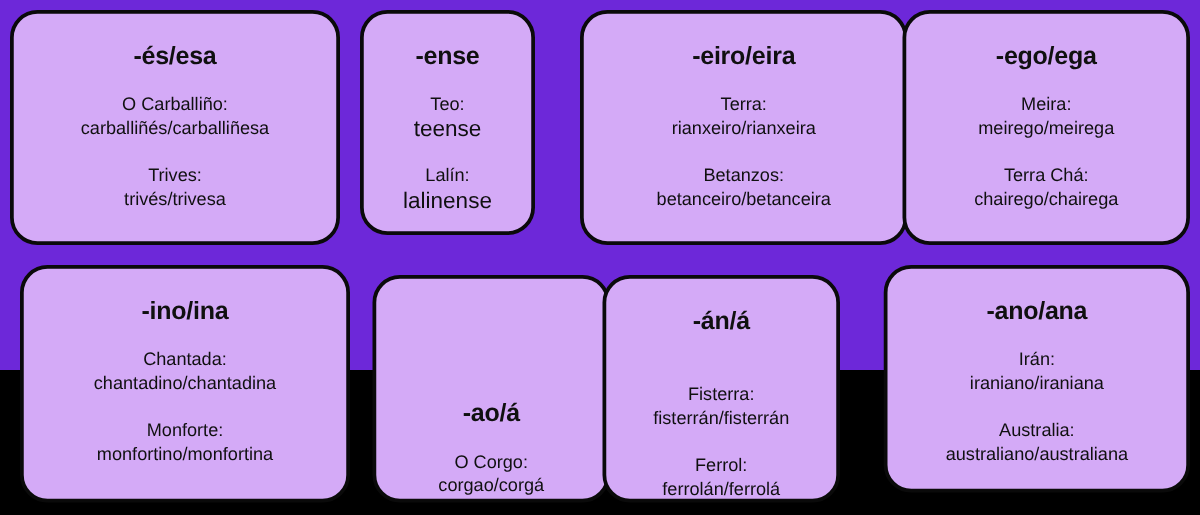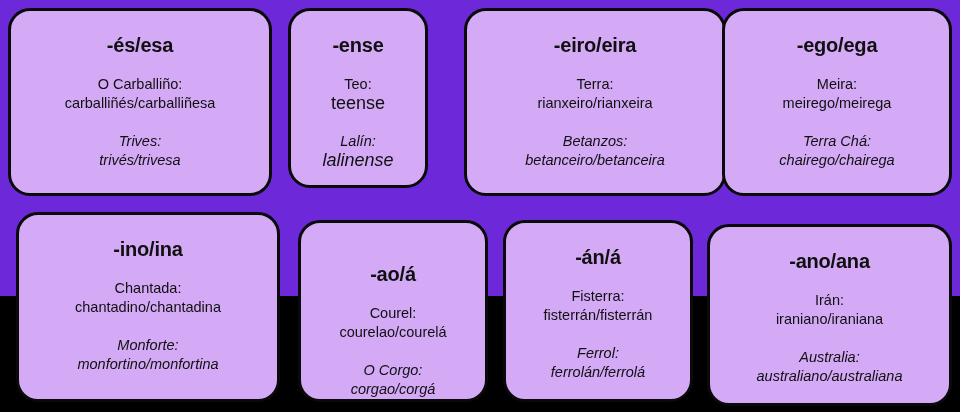--- a/index.html
+++ b/index.html
@@ -48,21 +48,20 @@
     display: flex;
     flex-direction: column;
     align-items: center;
   }
   .example {
     font-size: 14.5px;
     line-height: 19px;
   }
   .example + .example {
     margin-top: 19px;
-    font-style: italic;
   }
   .example-place {
     display: block;
     white-space: nowrap;
   }
   .example-forms {
     display: block;
     white-space: nowrap;
   }
   
@@ -142,45 +141,41 @@
         <span class="example-place">Monforte:</span>
         <span class="example-forms">monfortino/monfortina</span>
       </div>
     </div>
   </div>
 
   <div class="card" style="left:298px; top:220px; width:190px; height:182px;justify-content:flex-end;">
     <div class="card-title">-ao/á</div>
     <div class="examples">
       <div class="example">
-        <span class="example-place">Courel:</span>
-        <span class="example-forms">courelao/courelá</span>
-      </div>
-      <div class="example">
         <span class="example-place">O Corgo:</span>
         <span class="example-forms">corgao/corgá</span>
       </div>
     </div>
   </div>
 
-  <div class="card" style="left:503px; top:220px; width:190px; height:182px;">
+  <div class="card" style="left:482px; top:220px; width:190px; height:182px;gap:20px;">
     <div class="card-title">-án/á</div>
     <div class="examples">
       <div class="example">
         <span class="example-place">Fisterra:</span>
         <span class="example-forms">fisterrán/fisterrán</span>
       </div>
       <div class="example">
         <span class="example-place">Ferrol:</span>
         <span class="example-forms">ferrolán/ferrolá</span>
       </div>
     </div>
   </div>
 
-  <div class="card" style="left:707px; top:224px; width:245px; height:182px;">
+  <div class="card" style="left:707px; top:212px; width:245px; height:182px;">
     <div class="card-title">-ano/ana</div>
     <div class="examples">
       <div class="example">
         <span class="example-place">Irán:</span>
         <span class="example-forms">iraniano/iraniana</span>
       </div>
       <div class="example">
         <span class="example-place">Australia:</span>
         <span class="example-forms">australiano/australiana</span>
       </div>

